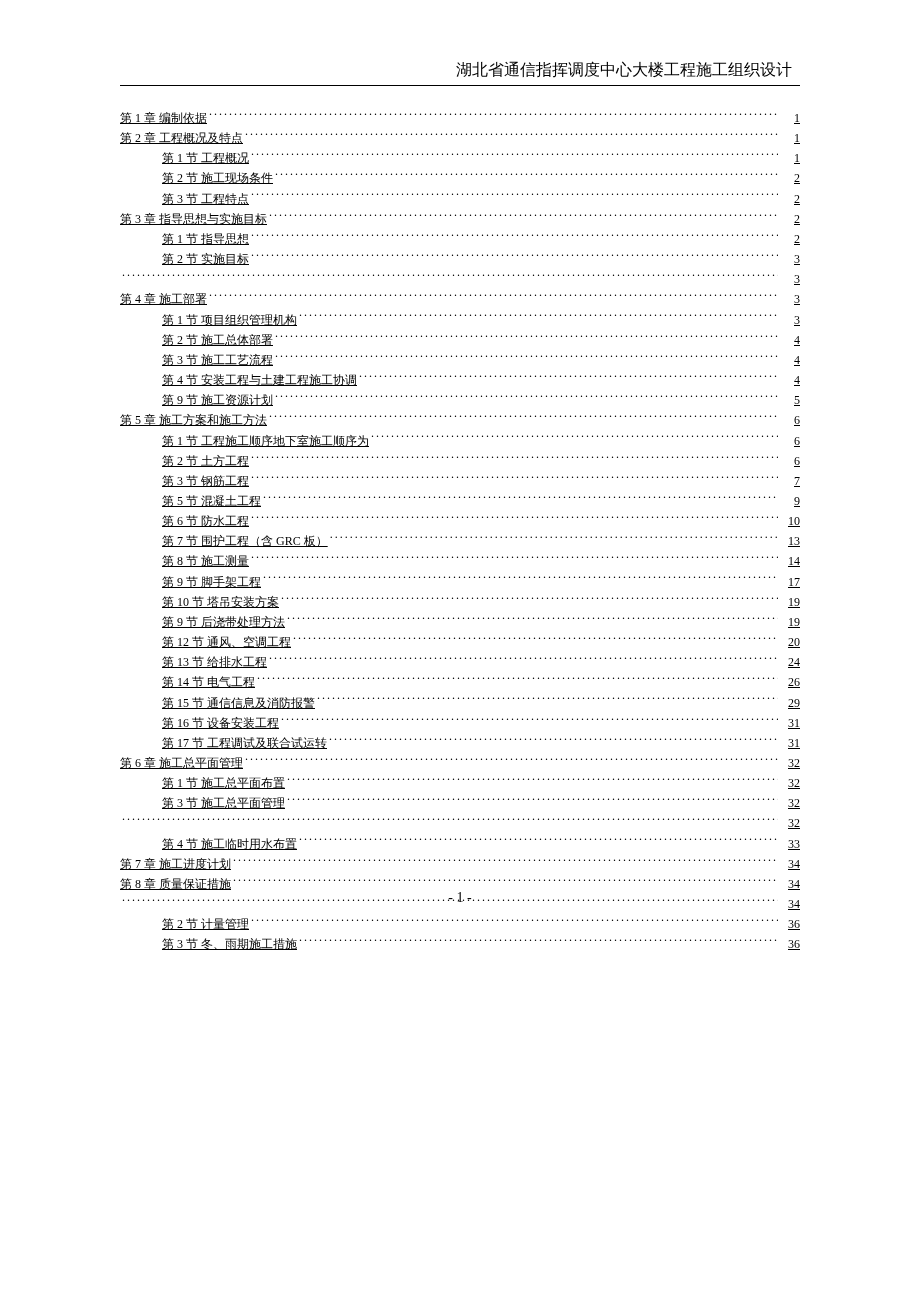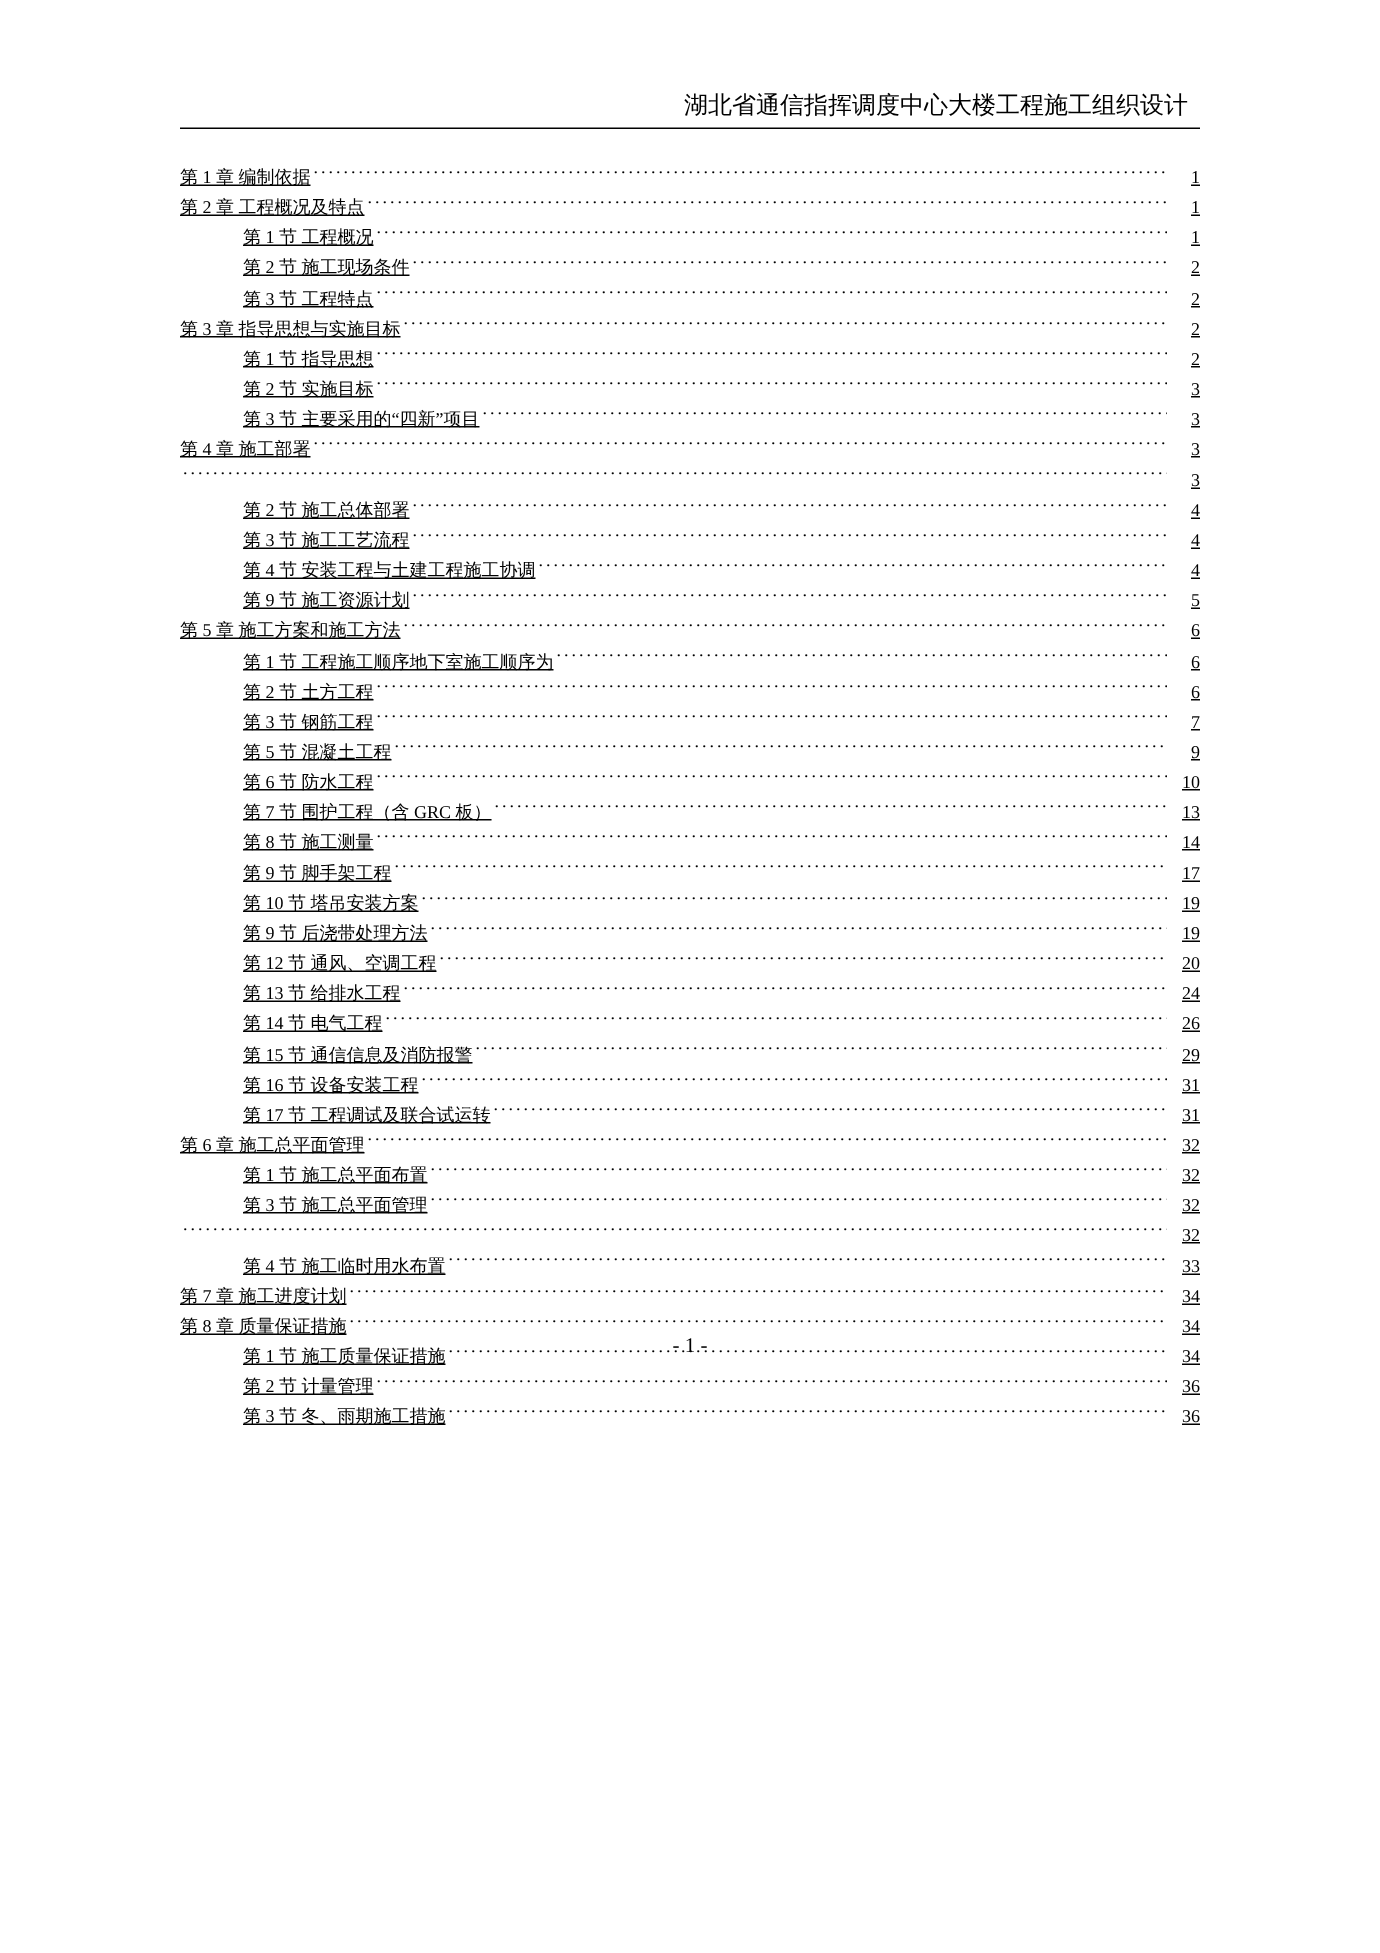--- a/index.html
+++ b/index.html
@@ -124,30 +124,30 @@
         <span class="label">第 1 节  指导思想</span>
         <span class="leader"></span>
         <span class="pageno">2</span>
       </div>
       <div class="toc-row level-2">
         <span class="label">第 2 节  实施目标</span>
         <span class="leader"></span>
         <span class="pageno">3</span>
       </div>
       <div class="toc-row level-2">
-        <span class="label">第 3 节  主要采用的“四新”项目</span>
         <span class="leader"></span>
         <span class="pageno">3</span>
       </div>
       <div class="toc-row level-1">
         <span class="label">第 4 章  施工部署</span>
         <span class="leader"></span>
         <span class="pageno">3</span>
       </div>
       <div class="toc-row level-2">
+        <span class="label">第 1 节  项目组织管理机构</span>
         <span class="leader"></span>
         <span class="pageno">3</span>
       </div>
       <div class="toc-row level-2">
         <span class="label">第 2 节  施工总体部署</span>
         <span class="leader"></span>
         <span class="pageno">4</span>
       </div>
       <div class="toc-row level-2">
         <span class="label">第 3 节  施工工艺流程</span>
@@ -277,21 +277,20 @@
         <span class="label">第 7 章  施工进度计划</span>
         <span class="leader"></span>
         <span class="pageno">34</span>
       </div>
       <div class="toc-row level-1">
         <span class="label">第 8 章  质量保证措施</span>
         <span class="leader"></span>
         <span class="pageno">34</span>
       </div>
       <div class="toc-row level-2">
-        <span class="label">第 1 节  施工质量保证措施</span>
         <span class="leader"></span>
         <span class="pageno">34</span>
       </div>
       <div class="toc-row level-2">
         <span class="label">第 2 节  计量管理</span>
         <span class="leader"></span>
         <span class="pageno">36</span>
       </div>
       <div class="toc-row level-2">
         <span class="label">第 3 节  冬、雨期施工措施</span>

